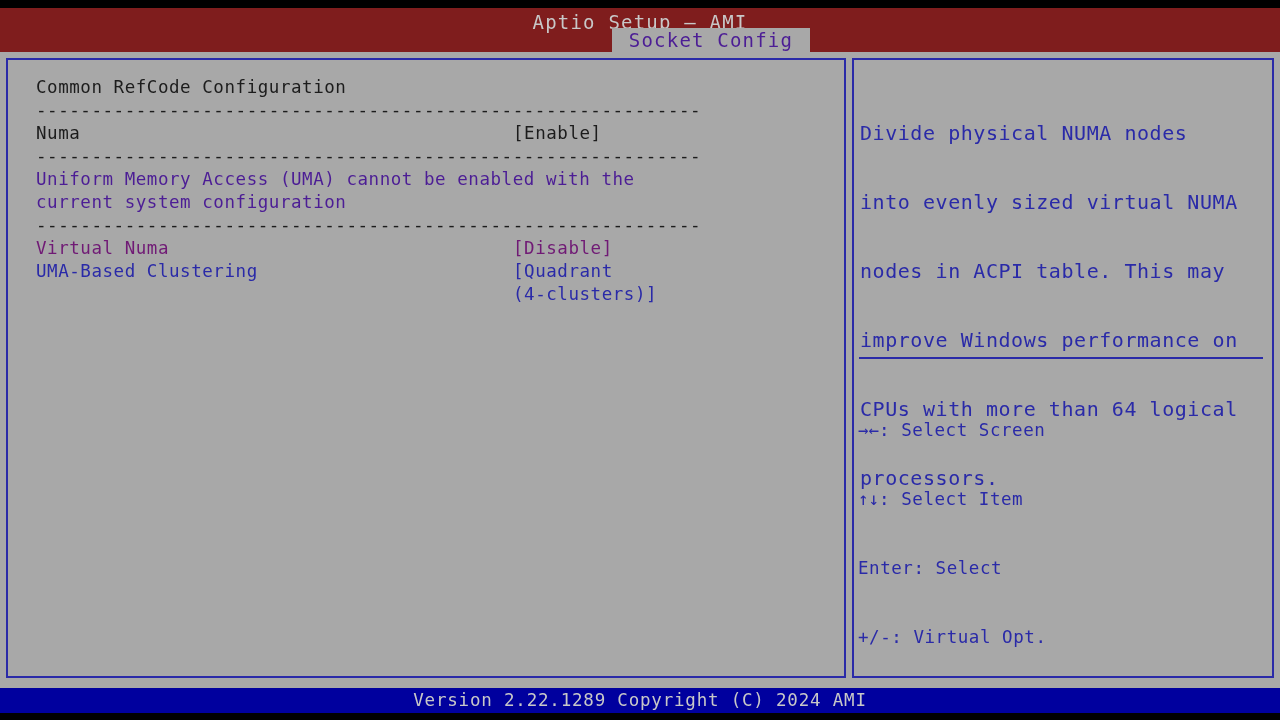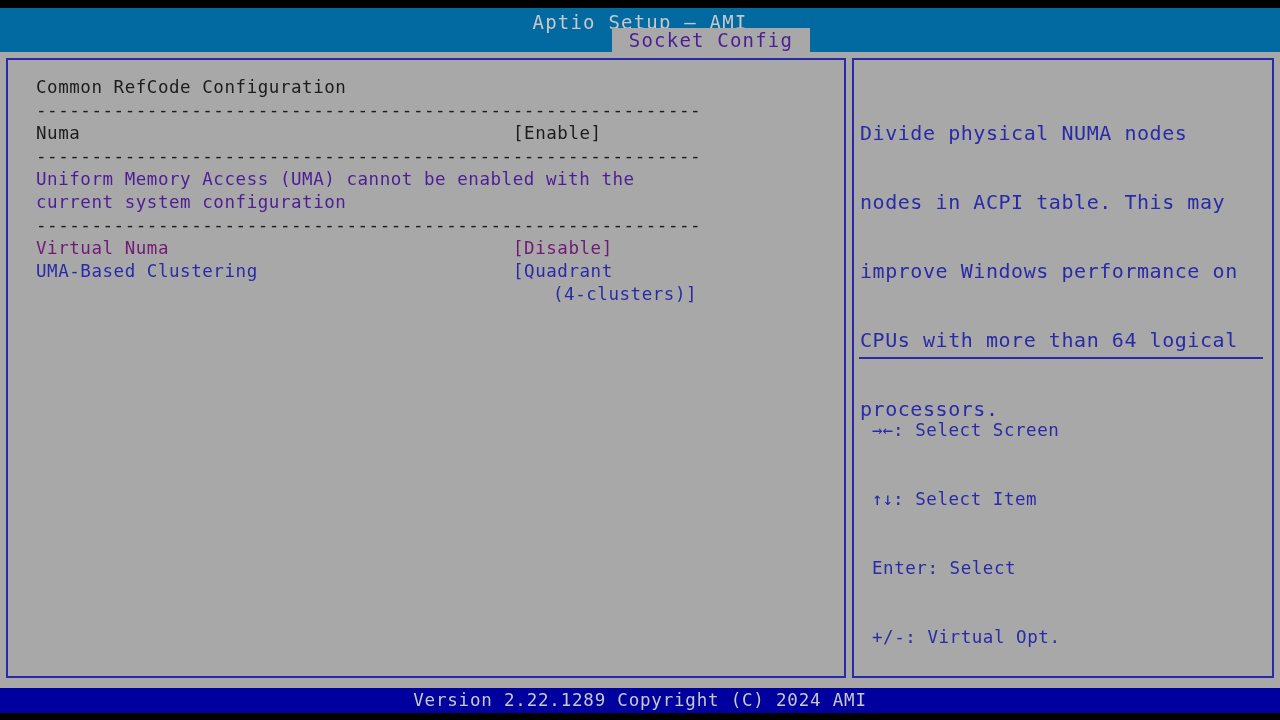--- a/index.html
+++ b/index.html
@@ -28,21 +28,21 @@
     left: 0; top: 0;
     width: 1280px; height: 8px;
     background: #000000;
   }
 
   
   .titlebar {
     position: absolute;
     left: 0; top: 8px;
     width: 1280px; height: 44px;
-    background: #0369a1;
+    background: #7f1d1d;
   }
   .title-text {
     position: absolute;
     left: 0; top: 2px;
     width: 1280px;
     text-align: center;
     color: #c8c8c8;
     font-size: 19px;
     line-height: 24px;
     letter-spacing: 1.2px;
@@ -117,21 +117,20 @@
     position: absolute;
     left: 483px;
     top: 0;
     white-space: pre;
   }
   .value-cont {
     position: absolute;
     left: 483px;
     top: 0;
     white-space: pre;
-    margin-left: 40px;
   }
   .divider {
     height: 23px;
     line-height: 23px;
     font-size: 17.5px;
     letter-spacing: 0.55px;
     color: #1c1c1c;
     white-space: pre;
     overflow: hidden;
     padding-left: 6px;
@@ -176,21 +175,21 @@
     position: absolute;
     left: 4px;
     top: 313px;
     width: 414px;
     color: #2a2aa8;
     font-size: 17.5px;
     line-height: 23px;
     letter-spacing: 0.55px;
     white-space: pre;
   }
-  .key-line { height: 23px; white-space: pre; margin-left: 14px; }
+  .key-line { height: 23px; white-space: pre; }
   .key-glyph { letter-spacing: 0px; }
 
   
   .footer {
     position: absolute;
     left: 0; top: 688px;
     width: 1280px; height: 25px;
     background: #00009e;
   }
   .footer-text {
@@ -260,20 +259,21 @@
         <span class="value-cont c-blue">(4-clusters)]</span>
       </div>
 
     </div>
   </div>
 
   <div class="panel" id="right-panel">
 
     <div class="help-text">
       <div>Divide physical NUMA nodes</div>
+      <div>into evenly sized virtual NUMA</div>
       <div>nodes in ACPI table. This may</div>
       <div>improve Windows performance on</div>
       <div>CPUs with more than 64 logical</div>
       <div>processors.</div>
     </div>
 
     <div class="hr-sep"></div>
 
     <div class="keys">
       <div class="key-line"><span class="key-glyph">→←</span><span>: Select Screen</span></div>

